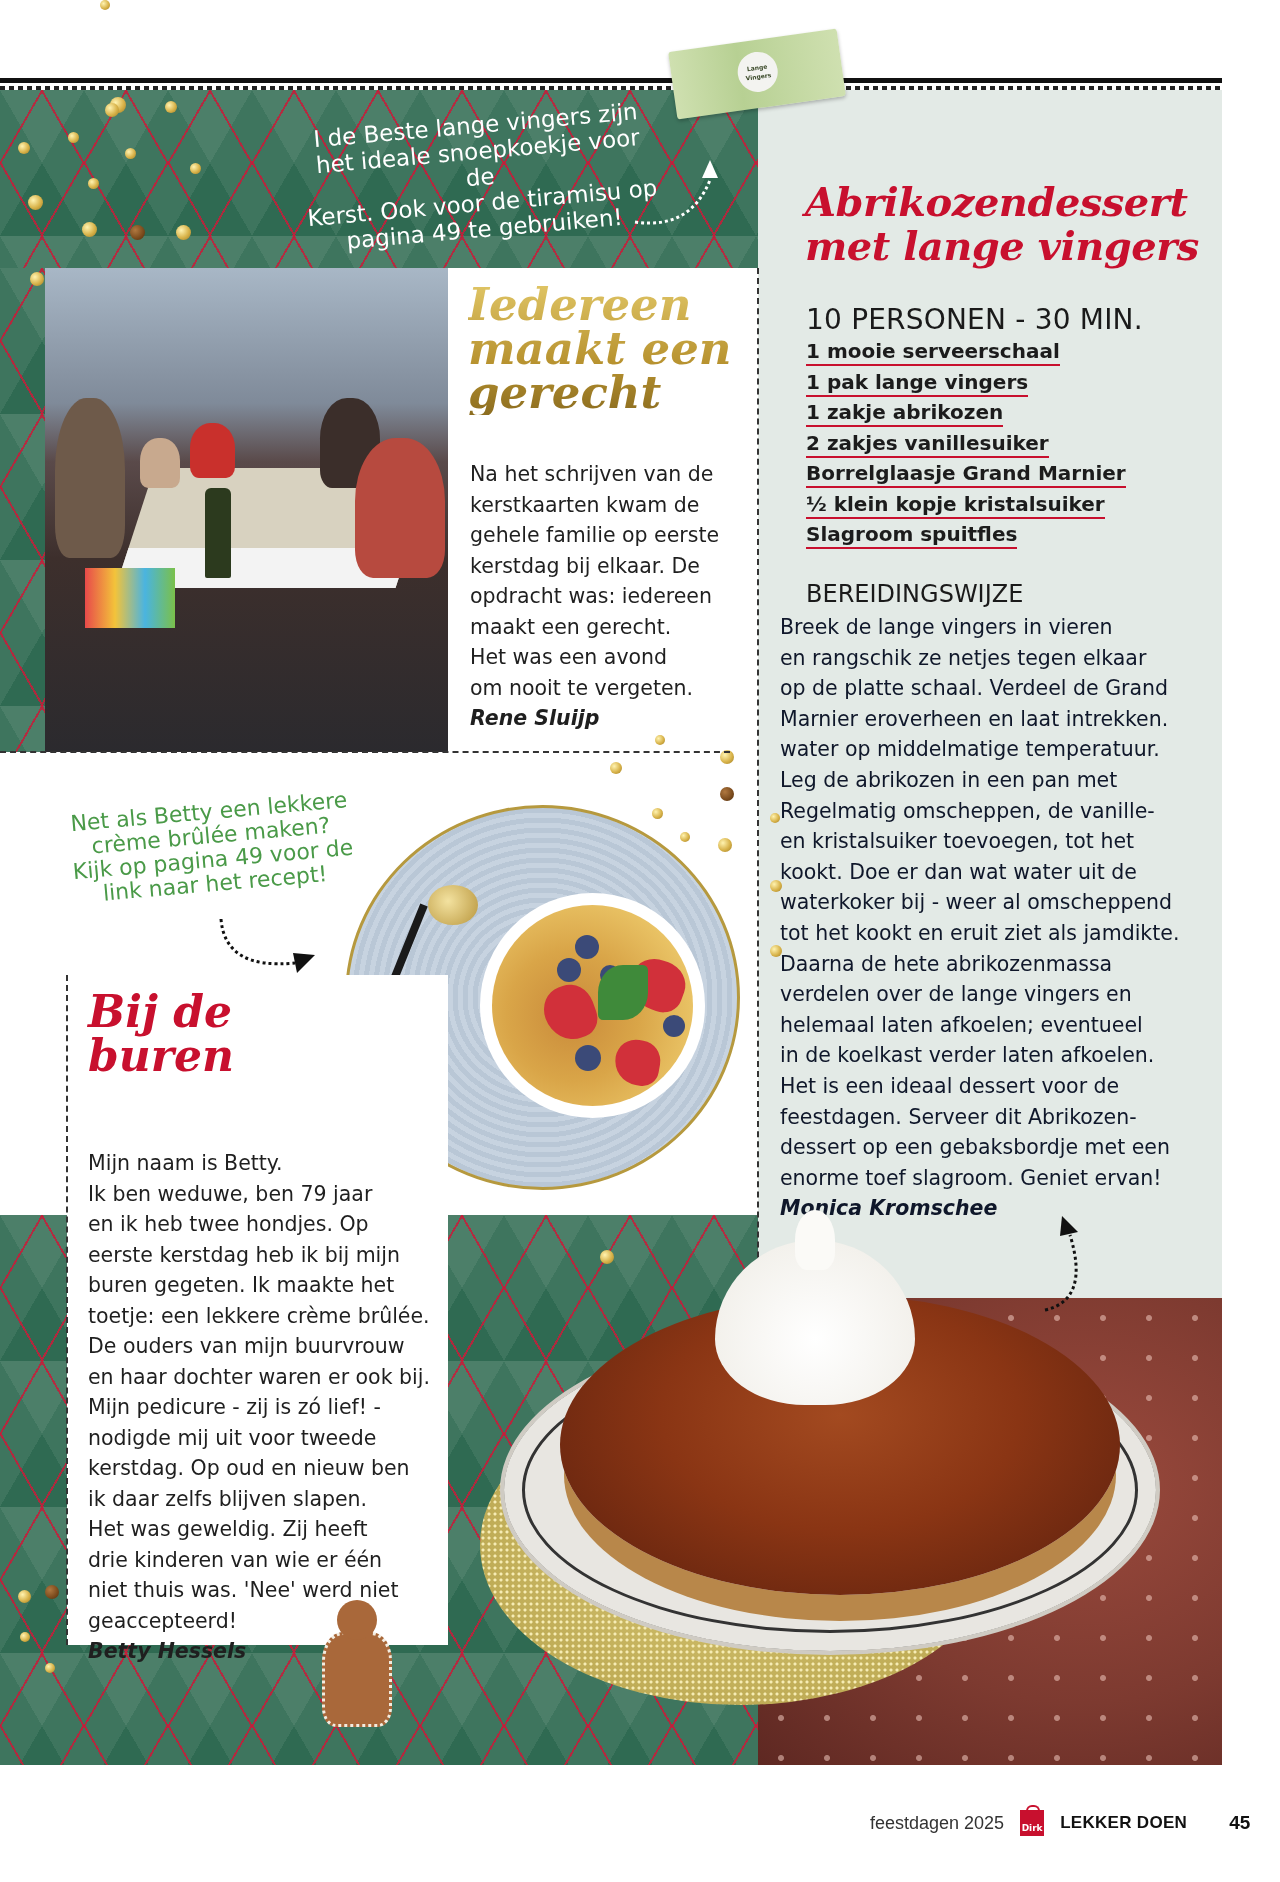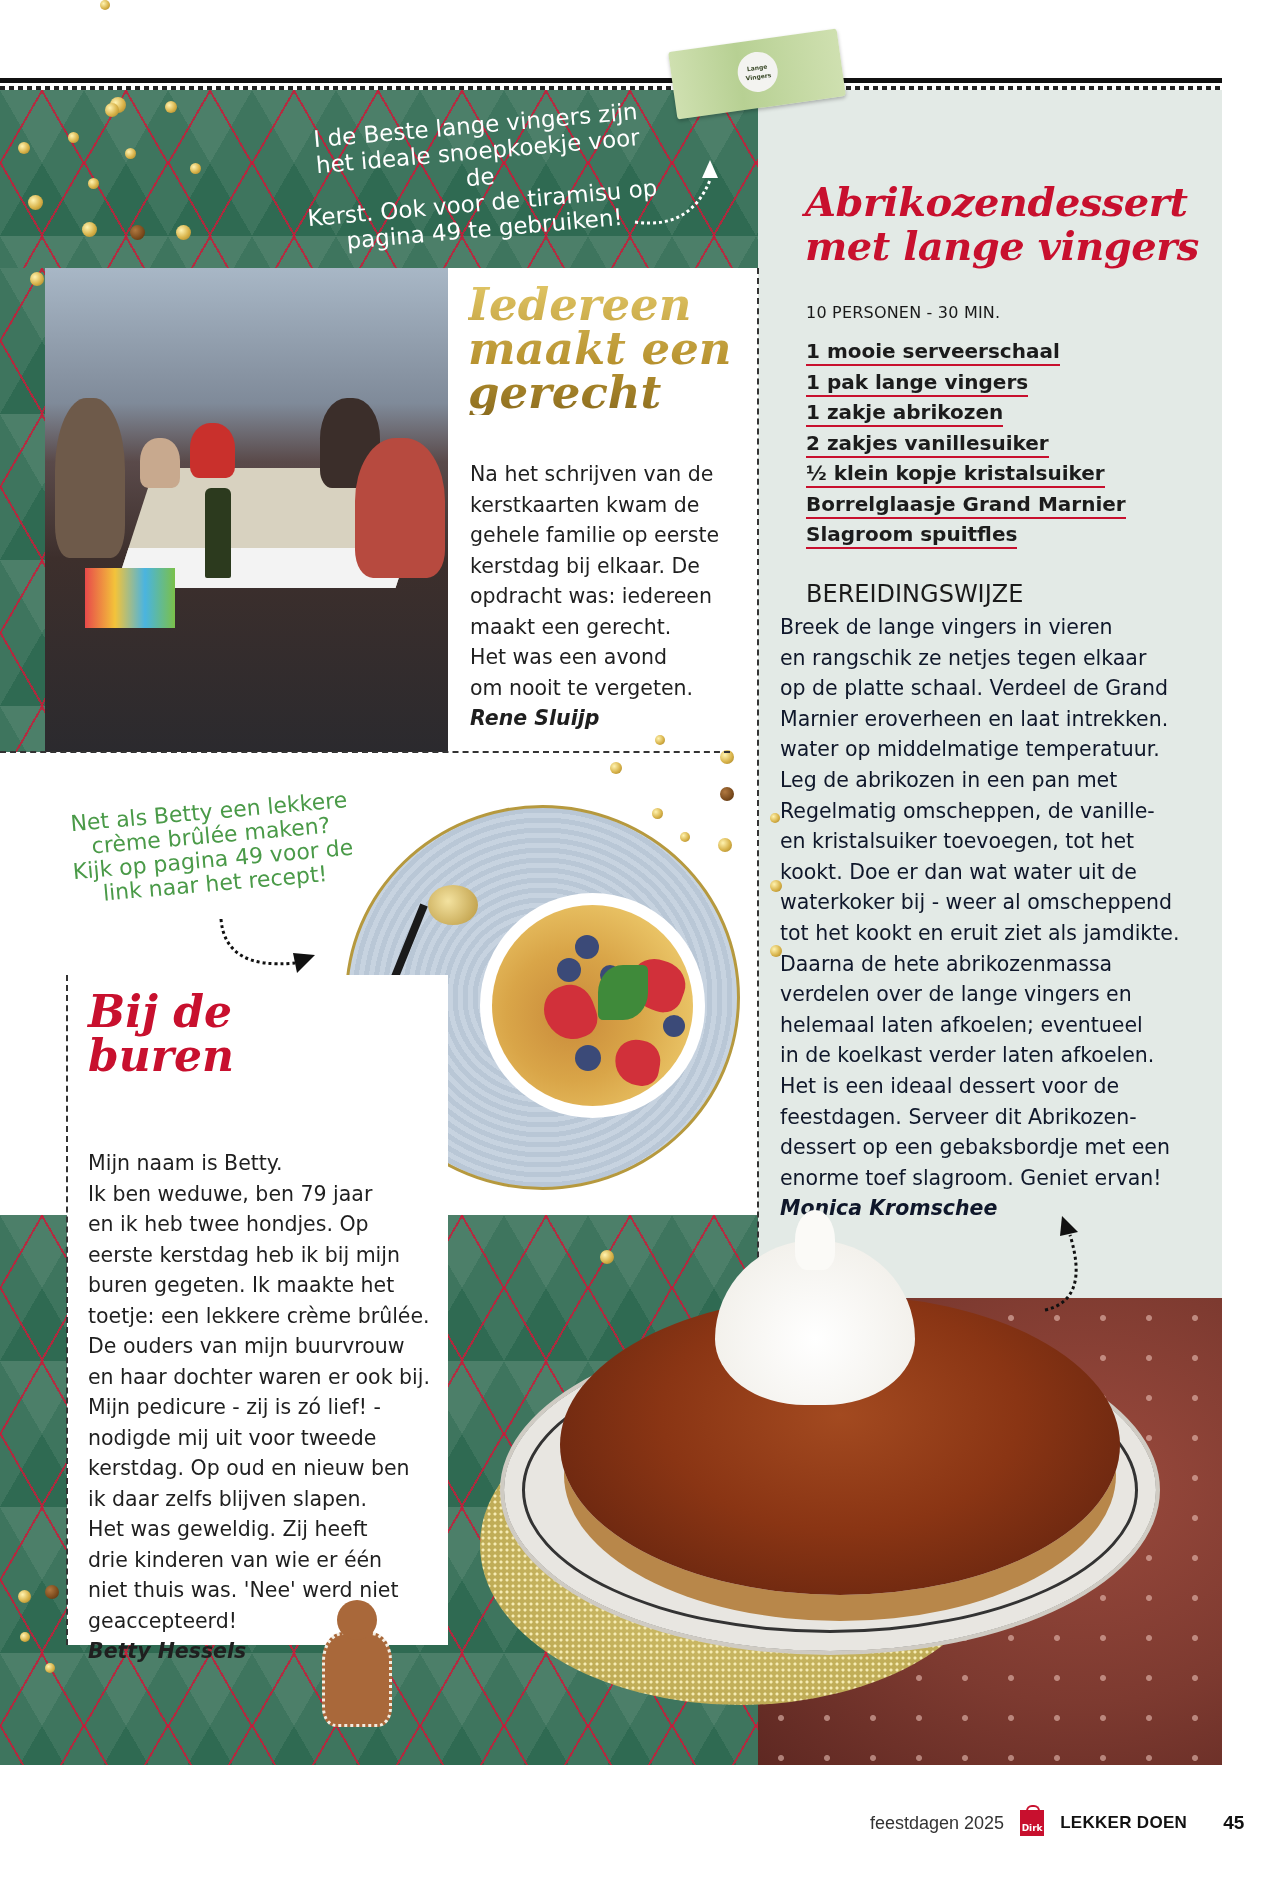--- a/index.html
+++ b/index.html
@@ -54,21 +54,21 @@
   .gold-title { left: 468px; top: 283px; width: 280px; font-size: 45px; line-height: 44px;
     color: #c9a843; font-family: "DejaVu Serif", serif; font-weight: bold; font-style: italic;
     background: linear-gradient(180deg, #e0c565 0%, #b89330 60%, #8c6d20 100%);
     -webkit-background-clip: text; background-clip: text; color: transparent; }
   .story-text { font-size: 20.5px; line-height: 30.5px; color: #1f1f1f; }
   .story-1 { left: 470px; top: 459px; width: 285px; }
   .author { font-weight: bold; font-style: italic; }
 
   .recipe-title { left: 805px; top: 180px; width: 420px; font-size: 40px; line-height: 44px;
     color: #c8102e; font-family: "DejaVu Serif", serif; font-weight: bold; font-style: italic; letter-spacing: -0.5px; }
-  .recipe-meta { left: 806px; top: 303px; font-size: 16px; color: #1a1a1a; letter-spacing: 0.2px; }
+  .recipe-meta { left: 806px; top: 303px; font-size: 28px; color: #1a1a1a; letter-spacing: 0.2px; }
   .ingredients { left: 806px; top: 336px; width: 400px; list-style: none; }
   .ingredients li { font-size: 20px; font-weight: bold; line-height: 30.5px; height: 30.5px; }
   .ingredients li span { border-bottom: 2px solid #c8102e; padding-bottom: 1px; }
   .method-heading { left: 806px; top: 580px; font-size: 24px; color: #1a1a1a; }
   .method-text { left: 780px; top: 612px; width: 410px; font-size: 20.5px; line-height: 30.6px; color: #0f172a; }
 
   .tip-mid { left: 62px; top: 800px; width: 300px; color: #4a9a48; font-size: 22px; line-height: 24px;
     text-align: center; transform: rotate(-5deg); font-family: "DejaVu Sans", sans-serif; }
 
   .betty-box { left: 67px; top: 975px; width: 381px; height: 670px; background: #fff; }
@@ -124,21 +124,21 @@
   .dot { position:absolute; border-radius: 50%;
     background: radial-gradient(circle at 35% 35%, #fff3b0, #d8b34a 55%, #9e7b22); }
   .dot.brown { background: radial-gradient(circle at 35% 35%, #b07840, #7a4a1c 60%, #4c2c0c); }
 
   .footer { left: 870px; top: 1808px; height: 30px; display:flex; align-items:center; gap: 16px; }
   .footer-issue { font-size: 18px; color: #333; font-family: "Liberation Sans", sans-serif; }
   .brand-logo { width: 24px; height: 26px; background: #c8102e; border-radius: 0; color:#fff;
     font-size: 9px; font-weight:bold; display:flex; align-items:flex-end; justify-content:center; padding-bottom: 3px; position:relative; }
   .brand-logo::before { content:""; position:absolute; top:-5px; left:6px; width:10px; height:7px; border:2px solid #c8102e; border-bottom:none; border-radius: 6px 6px 0 0; }
   .footer-brand { font-size: 17px; font-weight: bold; color: #111; font-family: "Liberation Sans", sans-serif; letter-spacing: 0.3px; }
-  .footer-page { font-size: 19px; font-weight: bold; color: #111; margin-left: 20px; font-family: "Liberation Sans", sans-serif; }
+  .footer-page { font-size: 19px; font-weight: bold; color: #111; margin-left: 26px; font-family: "Liberation Sans", sans-serif; }
 </style>
 </head>
 <body>
 
 <div class="abs top-rule"></div>
 <div class="abs top-dots"></div>
 <div class="abs argyle green-top"></div>
 <div class="abs argyle green-left-strip"></div>
 <div class="abs argyle green-bottom"></div>
 <div class="abs recipe-panel"></div>
@@ -234,22 +234,22 @@
 <div class="abs recipe-title">
   <div>Abrikozendessert</div>
   <div>met lange vingers</div>
 </div>
 <div class="abs recipe-meta">10 PERSONEN - 30 MIN.</div>
 <ul class="abs ingredients">
   <li><span>1 mooie serveerschaal</span></li>
   <li><span>1 pak lange vingers</span></li>
   <li><span>1 zakje abrikozen</span></li>
   <li><span>2 zakjes vanillesuiker</span></li>
+  <li><span>Borrelglaasje Grand Marnier</span></li>
   <li><span>½ klein kopje kristalsuiker</span></li>
-  <li><span>Borrelglaasje Grand Marnier</span></li>
   <li><span>Slagroom spuitfles</span></li>
 </ul>
 <div class="abs method-heading">BEREIDINGSWIJZE</div>
 <div class="abs method-text">
   <div>Breek de lange vingers in vieren</div>
   <div>en rangschik ze netjes tegen elkaar</div>
   <div>op de platte schaal. Verdeel de Grand</div>
   <div>Marnier eroverheen en laat intrekken.</div>
   <div>water op middelmatige temperatuur.</div>
   <div>Leg de abrikozen in een pan met</div>

